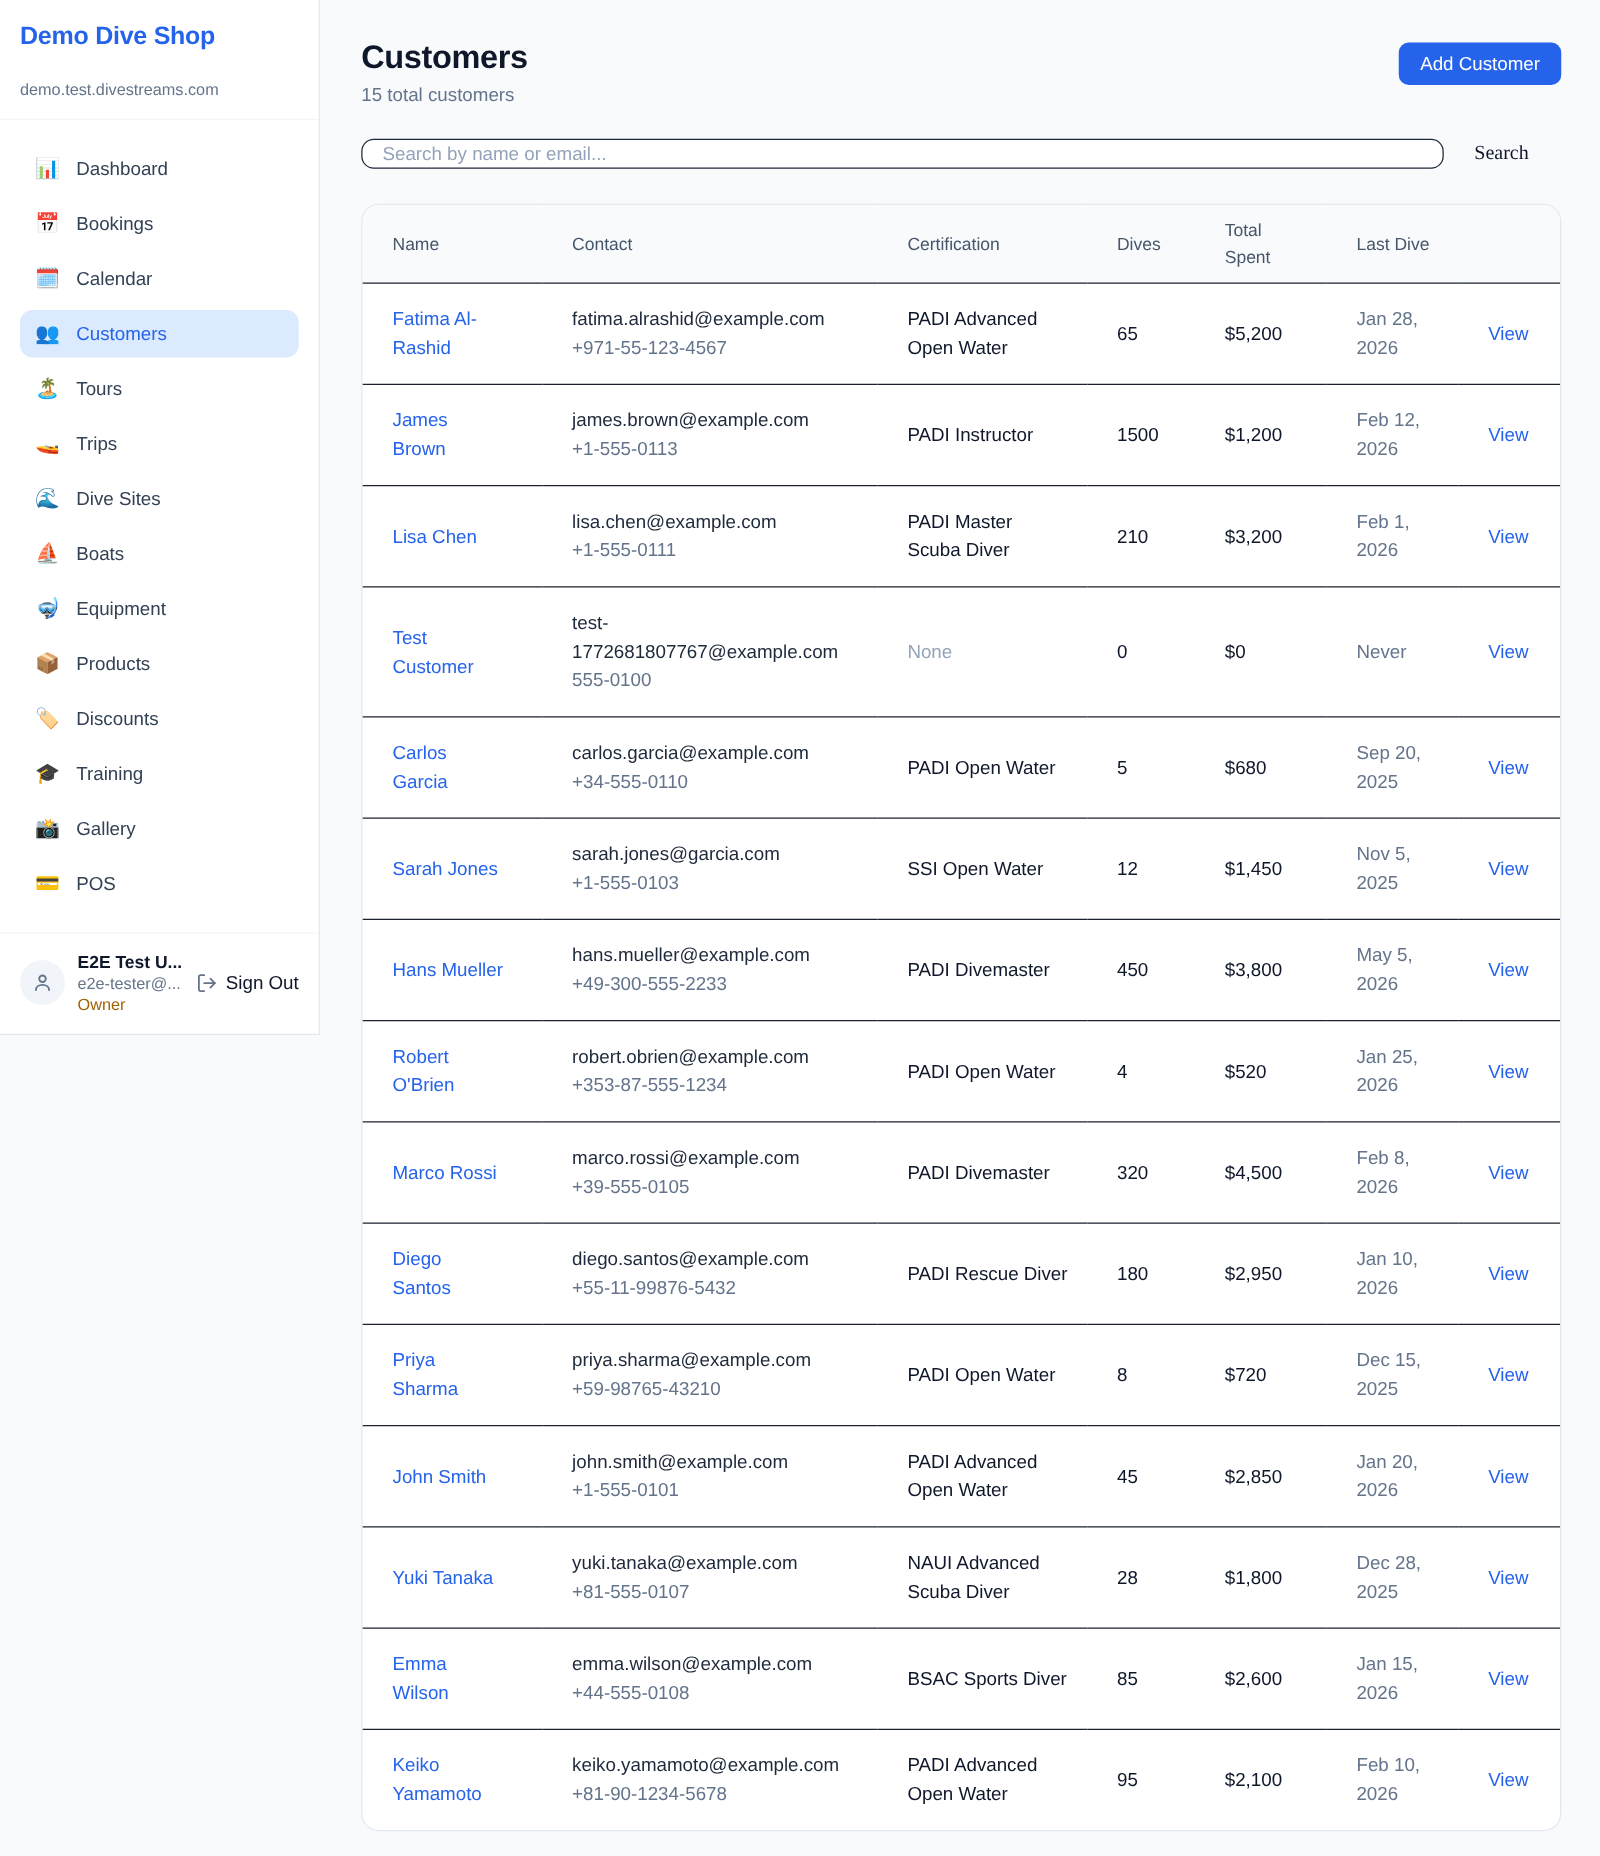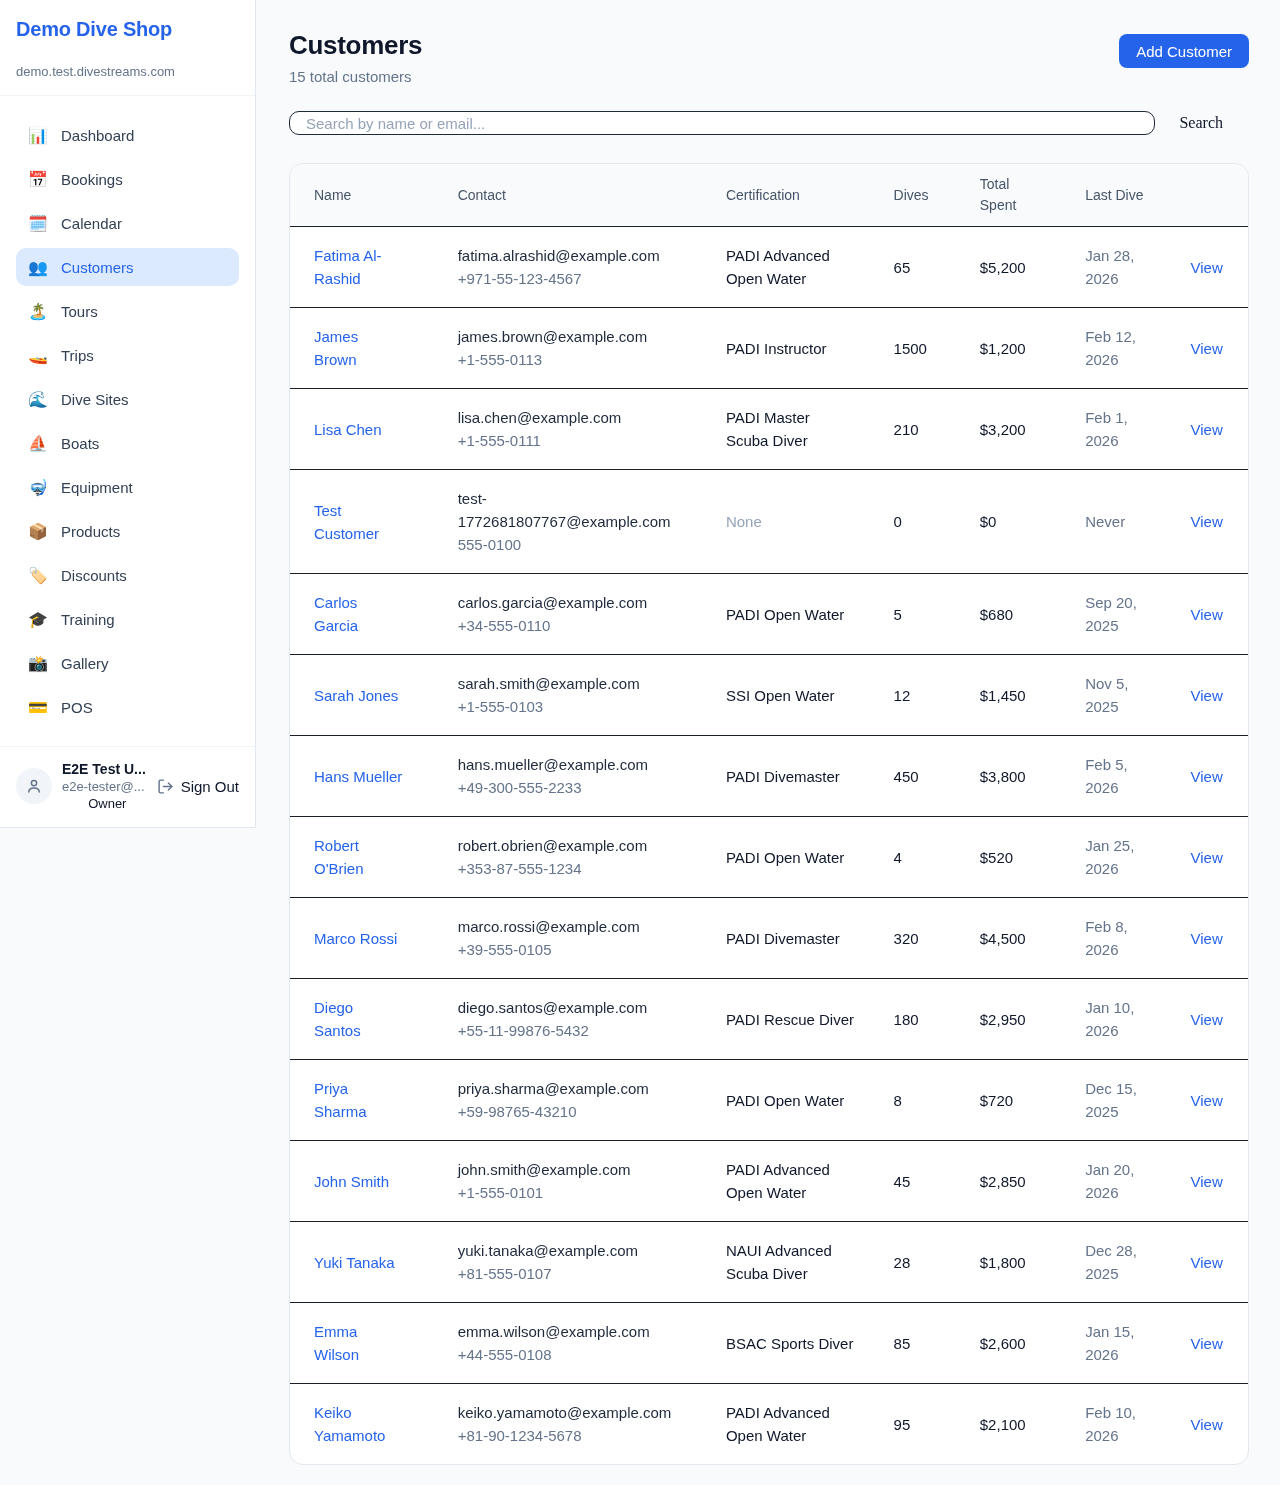--- a/index.html
+++ b/index.html
@@ -39,21 +39,21 @@
     display: flex; align-items: center;
   }
   .avatar {
     width: 36px; height: 36px; border-radius: 50%;
     background: #f1f5f9; flex: none;
     display: flex; align-items: center; justify-content: center;
   }
   .user-info { margin-left: 10px; min-width: 0; flex: 1; }
   .user-name { font-size: 14px; font-weight: 700; color: #0f172a; white-space: nowrap; }
   .user-email { font-size: 13px; color: #64748b; margin-top: 2px; white-space: nowrap; }
-  .user-role { font-size: 13px; color: #0f172a; margin-top: 2px; text-align: center; }
+  .user-role { font-size: 13px; color: #a16207; margin-top: 2px; }
   .signout { display: flex; align-items: center; gap: 7px; color: #0f172a; font-size: 15px; cursor: pointer; flex: none; margin-left: 4px; }
 
   
   .main { margin-left: 256px; padding: 30px 31px 24px 33px; }
   .page-header { display: flex; align-items: flex-start; justify-content: space-between; }
   .page-title { font-size: 26px; font-weight: 700; color: #0f172a; letter-spacing: -0.3px; }
   .page-subtitle { margin-top: 7px; font-size: 15px; color: #64748b; }
   .btn-primary {
     background: #2563eb; color: #ffffff; border: none; cursor: pointer;
     height: 34px; padding: 0 17px; border-radius: 8px;
@@ -320,21 +320,21 @@
             <td><span class="dives">5</span></td>
             <td><span class="spent">$680</span></td>
             <td><span class="lastdive">Sep 20, 2025</span></td>
             <td><a class="view-link">View</a></td>
           </tr>
 
           <tr>
             <td><a class="name-link">Sarah Jones</a></td>
             <td>
               <span class="contact-wrap">
-                <span class="email">sarah.smith@example.com</span><br>
+                <span class="email">sarah.jones@garcia.com</span><br>
                 <span class="phone">+1-555-0103</span>
               </span>
             </td>
             <td><span class="cert">SSI Open Water</span></td>
             <td><span class="dives">12</span></td>
             <td><span class="spent">$1,450</span></td>
             <td><span class="lastdive">Nov 5, 2025</span></td>
             <td><a class="view-link">View</a></td>
           </tr>
 
@@ -342,21 +342,21 @@
             <td><a class="name-link">Hans Mueller</a></td>
             <td>
               <span class="contact-wrap">
                 <span class="email">hans.mueller@example.com</span><br>
                 <span class="phone">+49-300-555-2233</span>
               </span>
             </td>
             <td><span class="cert">PADI Divemaster</span></td>
             <td><span class="dives">450</span></td>
             <td><span class="spent">$3,800</span></td>
-            <td><span class="lastdive">Feb 5, 2026</span></td>
+            <td><span class="lastdive">May 5, 2026</span></td>
             <td><a class="view-link">View</a></td>
           </tr>
 
           <tr>
             <td><a class="name-link">Robert O'Brien</a></td>
             <td>
               <span class="contact-wrap">
                 <span class="email">robert.obrien@example.com</span><br>
                 <span class="phone">+353-87-555-1234</span>
               </span>

